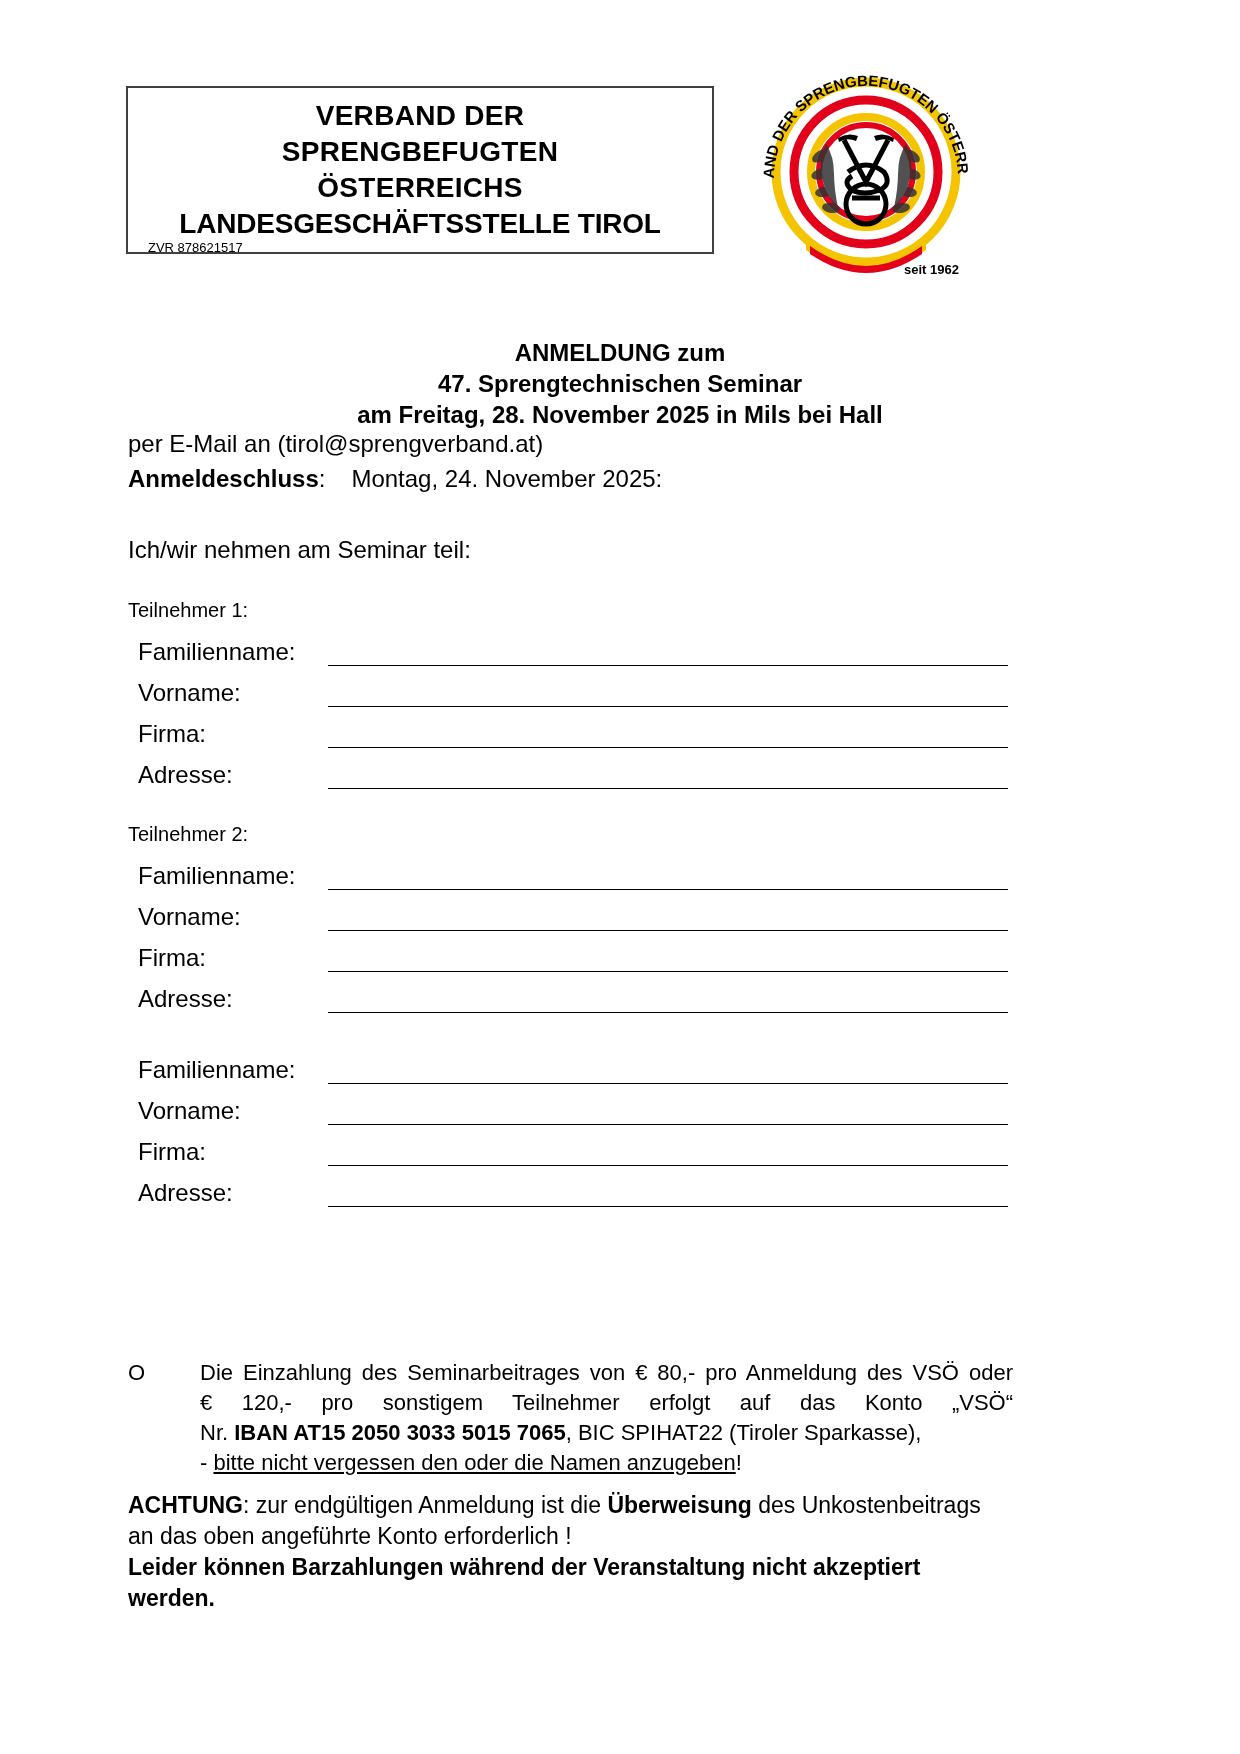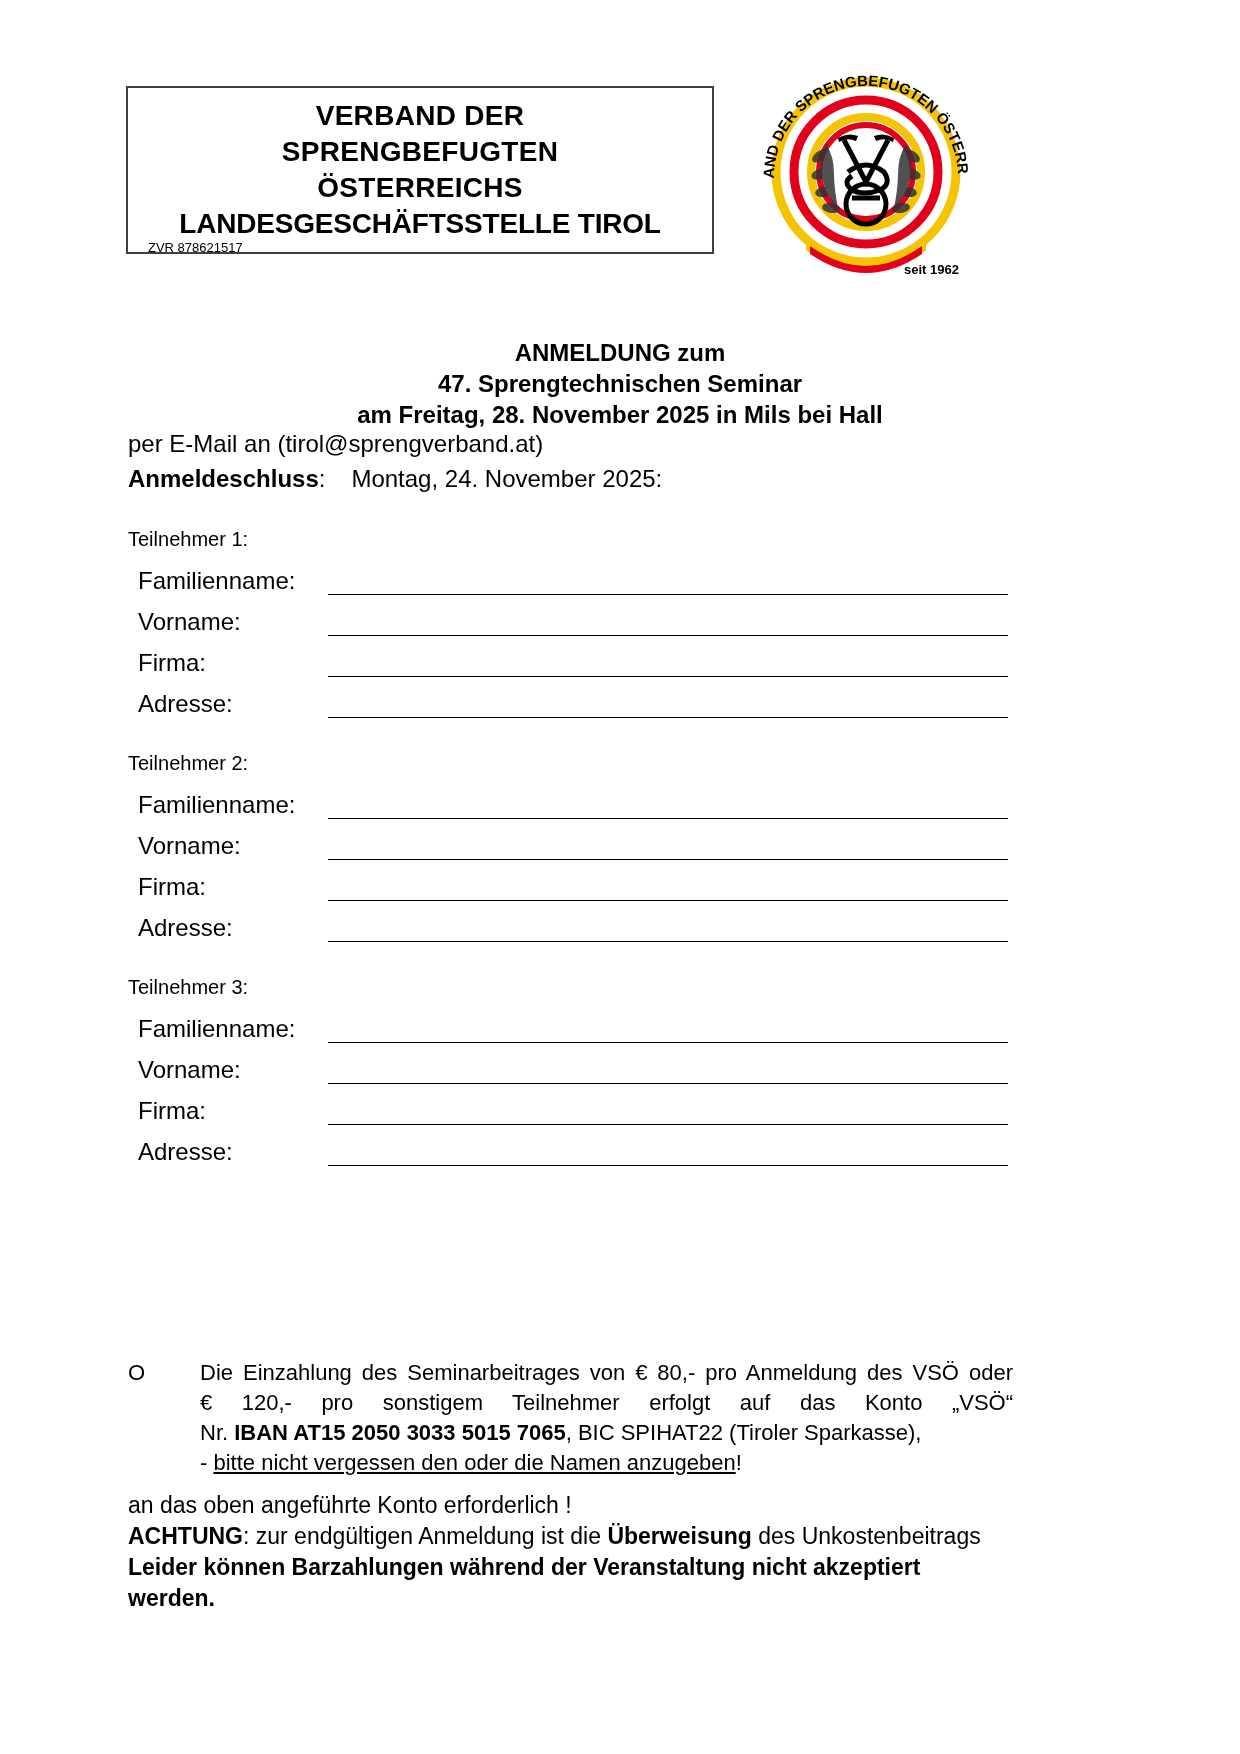--- a/index.html
+++ b/index.html
@@ -240,20 +240,21 @@
   </div>
 
   <div class="content">
 
     <div class="email-line">per E-Mail an (tirol@sprengverband.at)</div>
 
     <div class="deadline-line">
       <span class="deadline-label">Anmeldeschluss</span><span>:</span><span class="deadline-gap"></span><span>Montag, 24. November 2025:</span>
     </div>
 
+    <div class="intro-line">Ich/wir nehmen am Seminar teil:</div>
 
     <div class="participant-group">
       <div class="participant-heading">Teilnehmer 1:</div>
       <div class="field-row">
         <div class="field-label">Familienname:</div>
         <div class="field-rule"></div>
       </div>
       <div class="field-row">
         <div class="field-label">Vorname:</div>
         <div class="field-rule"></div>
@@ -282,21 +283,20 @@
         <div class="field-label">Firma:</div>
         <div class="field-rule"></div>
       </div>
       <div class="field-row">
         <div class="field-label">Adresse:</div>
         <div class="field-rule"></div>
       </div>
     </div>
 
     <div class="participant-group">
-      <div class="participant-heading">Teilnehmer 3:</div>
       <div class="field-row">
         <div class="field-label">Familienname:</div>
         <div class="field-rule"></div>
       </div>
       <div class="field-row">
         <div class="field-label">Vorname:</div>
         <div class="field-rule"></div>
       </div>
       <div class="field-row">
         <div class="field-label">Firma:</div>
@@ -315,19 +315,19 @@
       <div class="payment-text">
         <p class="just">Die Einzahlung des Seminarbeitrages von € 80,- pro Anmeldung des VSÖ oder</p>
         <p class="just">€ 120,-  pro  sonstigem  Teilnehmer  erfolgt  auf  das  Konto  „VSÖ“</p>
         <p><span>Nr. </span><span class="bold">IBAN AT15 2050 3033 5015 7065</span><span>, BIC  SPIHAT22  (Tiroler  Sparkasse),</span></p>
         <p><span>- </span><span class="underline">bitte nicht vergessen den oder die Namen anzugeben</span><span>!</span></p>
       </div>
     </div>
   </div>
 
   <div class="notice">
+    <p><span class="bold">ACHTUNG</span><span>: zur endgültigen Anmeldung ist die </span><span class="bold">Überweisung</span><span> des Unkostenbeitrags</span></p>
     <p>an das oben angeführte Konto erforderlich !</p>
-    <p><span class="bold">ACHTUNG</span><span>: zur endgültigen Anmeldung ist die </span><span class="bold">Überweisung</span><span> des Unkostenbeitrags</span></p>
     <p class="bold">Leider können Barzahlungen während der Veranstaltung nicht akzeptiert</p>
     <p class="bold">werden.</p>
   </div>
 
 </div>
 
 </body></html>

